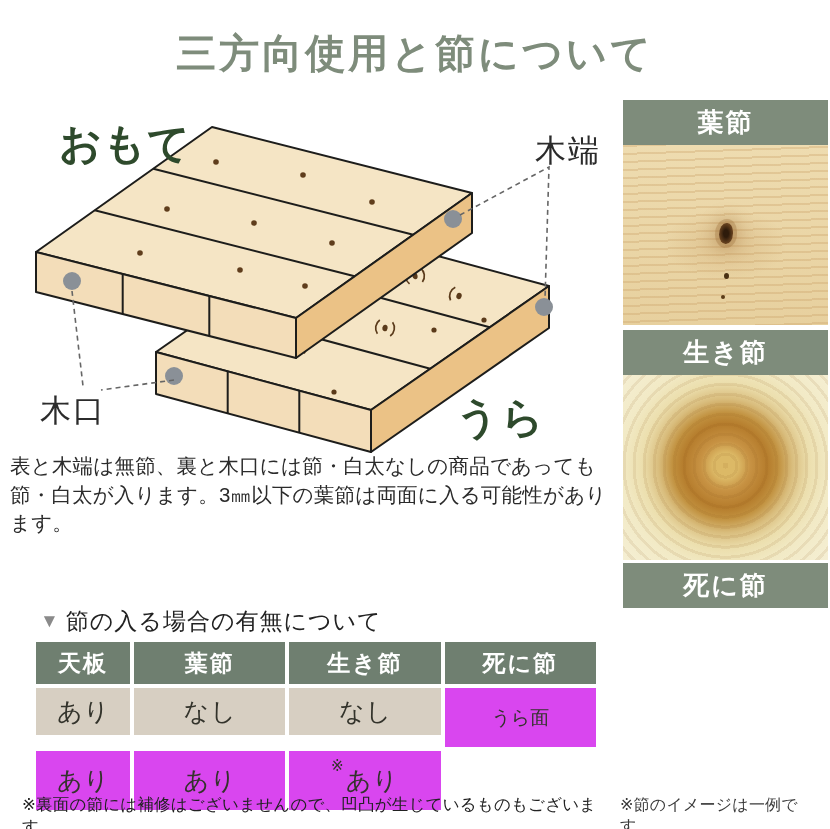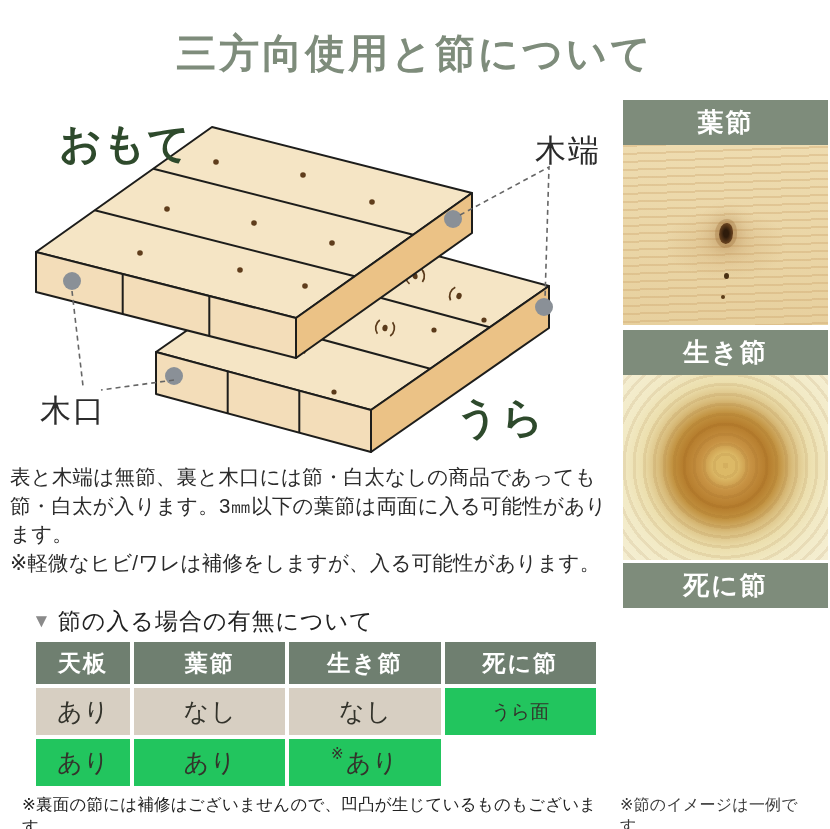--- a/index.html
+++ b/index.html
@@ -7,35 +7,35 @@
     width:830px;height:829px;position:relative;background:#ffffff;
     font-family:"Liberation Sans","DejaVu Sans",sans-serif;overflow:hidden;color:#2b2b2b;
   }
   .title{
     position:absolute;top:26px;left:0;width:830px;text-align:center;
     font-size:40px;font-weight:bold;color:#7e8c7b;letter-spacing:3px;
   }
   .diagram{position:absolute;top:95px;left:4px;width:620px;height:365px;}
   .desc{
     position:absolute;left:10px;top:452px;width:604px;
-    font-size:20.5px;line-height:1.4;color:#2b2b2b;letter-spacing:0.2px;margin-top:11px;
+    font-size:20.5px;line-height:1.4;color:#2b2b2b;letter-spacing:0.2px;
   }
   .desc .note-line{display:block;}
   .tbl-heading{
-    position:absolute;left:32px;top:606px;font-size:23px;color:#222222;letter-spacing:1px;
+    position:absolute;left:40px;top:606px;font-size:23px;color:#222222;letter-spacing:1px;
   }
   .tbl-heading .tri{color:#8a8a8a;font-size:19px;margin-right:6px;vertical-align:2px;}
   .tbl{
     position:absolute;left:36px;top:642px;width:560px;
     display:grid;grid-template-columns:94px 1fr 1fr 1fr;gap:4px;background:#ffffff;
   }
   .cell{display:flex;align-items:center;justify-content:center;}
   .cell.hd{background:#6f7f70;color:#ffffff;font-size:23px;font-weight:bold;height:42px;letter-spacing:2px;}
   .cell.r1{background:#d7cfc2;height:47px;}
-  .cell.r2{background:#22c55e;height:47px;}
+  .cell.r2{background:#d946ef;height:59px;}
   .cell{font-size:25px;color:#33332b;letter-spacing:1px;}
   .cell.col1{font-size:19px;letter-spacing:0;}
   .supnote{font-size:15px;align-self:flex-start;margin-top:6px;margin-right:1px;}
   .tbl-footnote{
     position:absolute;left:22px;top:794px;width:600px;font-size:16.5px;color:#222222;letter-spacing:0.2px;
   }
   .panel{position:absolute;left:623px;width:205px;}
   .panel-header{
     height:45px;background:#7e8c7b;color:#ffffff;font-size:26px;font-weight:bold;
     display:flex;align-items:center;justify-content:center;letter-spacing:2px;
@@ -165,21 +165,20 @@
 
     <text x="55" y="63" font-size="42" font-weight="bold" fill="#2e4a2c" letter-spacing="1">おもて</text>
     <text x="452" y="337" font-size="42" font-weight="bold" fill="#2e4a2c" letter-spacing="2">うら</text>
     <text x="531" y="66" font-size="31" fill="#2b2b2b" letter-spacing="2">木端</text>
     <text x="36" y="326" font-size="31" fill="#2b2b2b" letter-spacing="2">木口</text>
   </svg>
 </div>
 
 <div class="desc">
   <span>表と木端は無節、裏と木口には節・白太なしの商品であっても節・白太が入ります。3㎜以下の葉節は両面に入る可能性があります。</span>
-  <span class="note-line">※軽微なヒビ/ワレは補修をしますが、入る可能性があります。</span>
 </div>
 
 <div class="tbl-heading">
   <span class="tri">▼</span><span>節の入る場合の有無について</span>
 </div>
 
 <div class="tbl">
   <div class="cell hd">天板</div>
   <div class="cell hd">葉節</div>
   <div class="cell hd">生き節</div>

